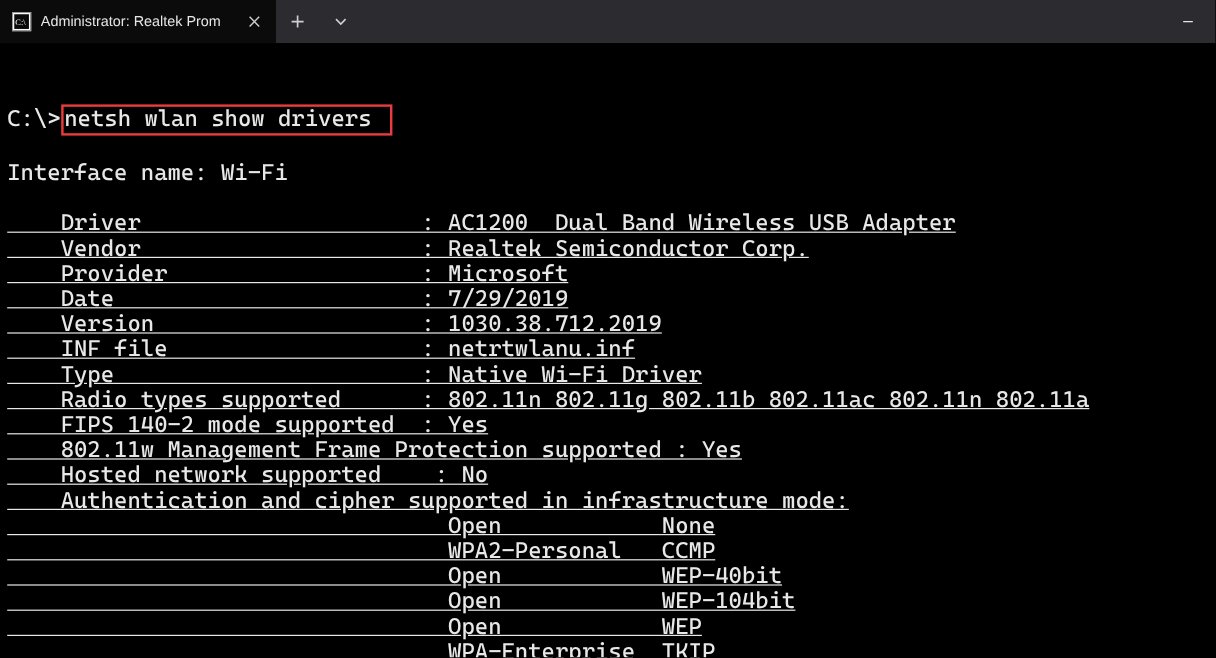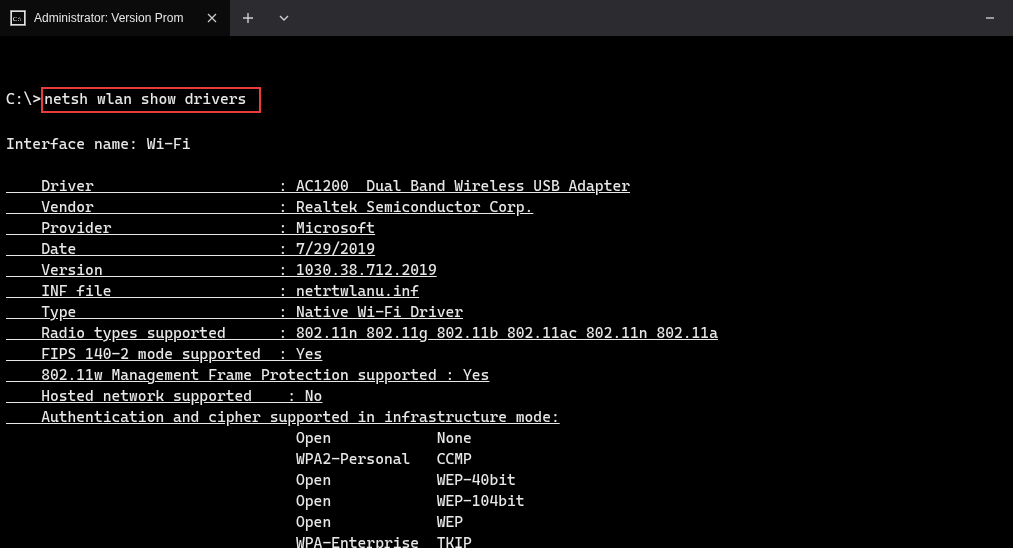--- a/index.html
+++ b/index.html
@@ -71,50 +71,50 @@
   .win-controls { display:flex; }
   .win-btn {
     width:46px; height:36px;
     display:flex;align-items:center;justify-content:center;
     color:#e6e6e6; cursor:pointer;
   }
   .terminal {
     flex:1;
     background:#000;
     padding: 30px 6px 0 6px;
-    font-size:15px;
+    font-size:19px;
     line-height:21px;
     color:#e8e8e8;
     white-space:pre;
     overflow:hidden;
   }
   .prompt-line { display:inline-block; }
   .highlight-box {
     border:2px solid #eb3b3b;
     padding: 0 4px 1px 1px;
     display:inline-block;
   }
   .kv-row { white-space:pre;text-decoration:underline; }
-  .auth-row { white-space:pre; }
+  .auth-row { white-space:pre;text-decoration:underline; }
 </style>
 </head>
 <body>
 
 <div class="window">
 
   <div class="titlebar">
     <div class="tab">
       <span class="tab-icon">
         <svg viewBox="0 0 16 16">
             <rect x="0" y="0" width="16" height="16" fill="#fff"></rect>
             <rect x="1" y="1" width="14" height="14" fill="#0b0b0c"></rect>
             <text x="2" y="11" font-size="8" fill="#fff" font-family="Consolas">C:\</text>
           </svg>
       </span>
-      <span class="tab-title">Administrator: Version Prom</span>
+      <span class="tab-title">Administrator: Realtek Prom</span>
       <span class="tab-close">
         <svg width="10" height="10" viewBox="0 0 10 10">
             <path d="M1 1 L9 9 M9 1 L1 9" stroke="#cfcfcf" stroke-width="1.2"></path>
           </svg>
       </span>
     </div>
     <div class="tabbar-right">
       <div class="tabbar-btn">
         <svg width="12" height="12" viewBox="0 0 12 12">
             <path d="M6 1 V11 M1 6 H11" stroke="#cfcfcf" stroke-width="1.4"></path>

